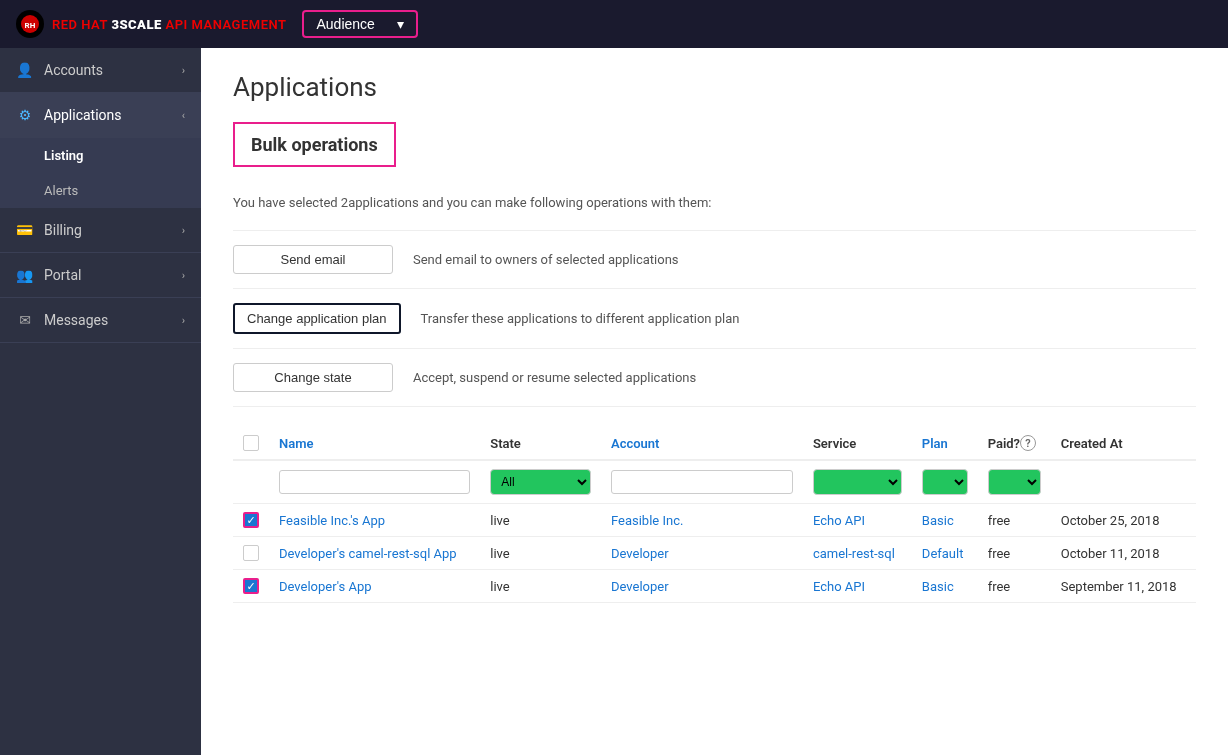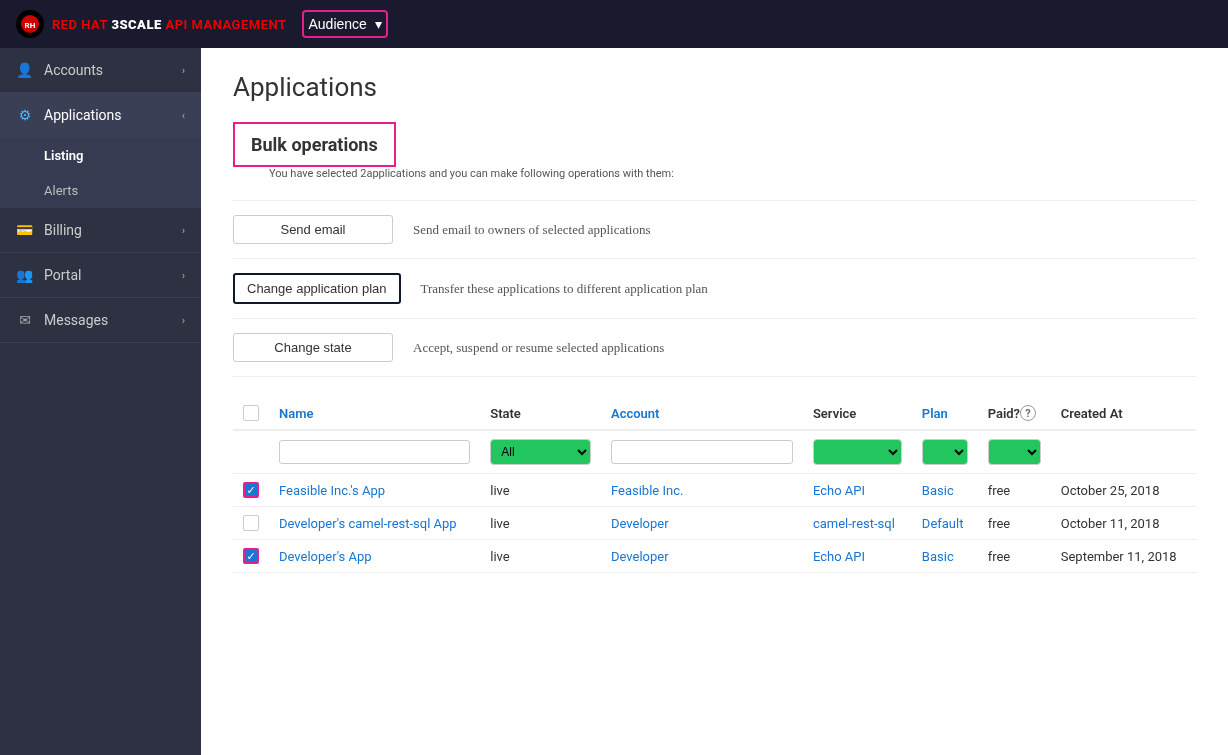--- a/index.html
+++ b/index.html
@@ -38,27 +38,27 @@
     .brand-name {
       color: #fff;
       font-size: 13px;
       letter-spacing: 0.5px;
     }
     .brand-name span { color: #e00; }
     .audience-btn {
       background: transparent;
       border: 2px solid #e91e8c;
       color: #fff;
-      padding: 4px 4px;
+      padding: 4px 12px;
       border-radius: 4px;
       cursor: pointer;
       font-size: 14px;
       display: flex;
       align-items: center;
-      gap: 8px;
+      gap: 22px;
     }
 
     
     .main-layout {
       display: flex;
       flex: 1;
       overflow: hidden;
     }
 
     
@@ -118,32 +118,31 @@
       font-weight: 400;
       color: #333;
       margin-bottom: 20px;
     }
 
     
     .bulk-ops-box {
       border: 2px solid #e91e8c;
       display: inline-block;
       padding: 10px 16px;
-      margin-bottom: 0;
+      margin-bottom: 28px;
     }
     .bulk-ops-title {
       font-size: 18px;
       font-weight: 700;
       color: #333;
     }
     .bulk-ops-desc {
       color: #555;
       margin-bottom: 20px;
-      font-size: 11px;
-      margin-left: 36px;
+      font-size: 13px;
     }
 
     
     .ops-row {
       display: flex;
       align-items: center;
       padding: 14px 0;
       border-bottom: 1px solid #eee;
       gap: 20px;
     }
@@ -158,21 +157,20 @@
       font-size: 13px;
       color: #333;
       white-space: nowrap;
     }
     .ops-btn.highlighted {
       border: 2px solid #0f172a;
     }
     .ops-desc {
       color: #555;
       font-size: 13px;
-      font-family: Liberation Serif, serif;
     }
 
     
     .apps-table {
       width: 100%;
       border-collapse: collapse;
       margin-top: 20px;
       font-size: 13px;
     }
     .apps-table th {

